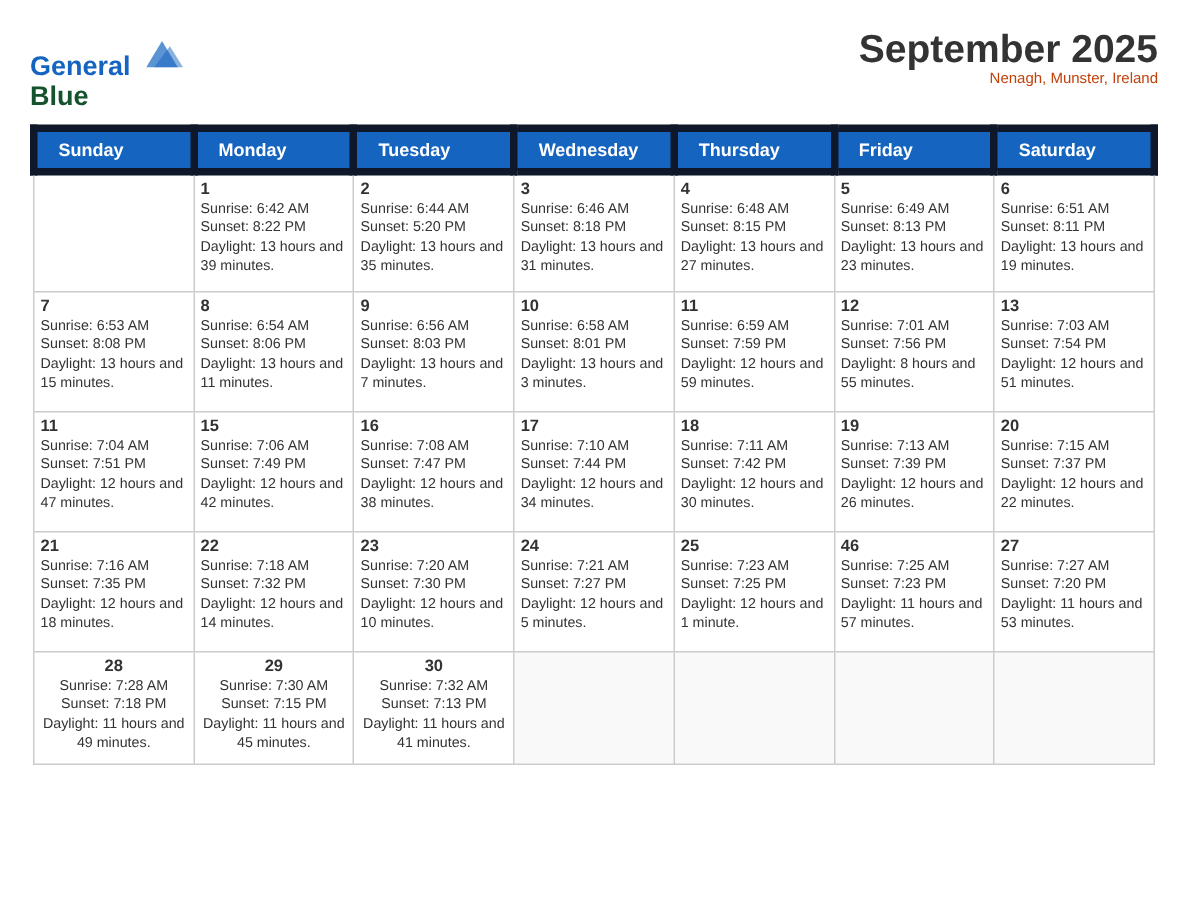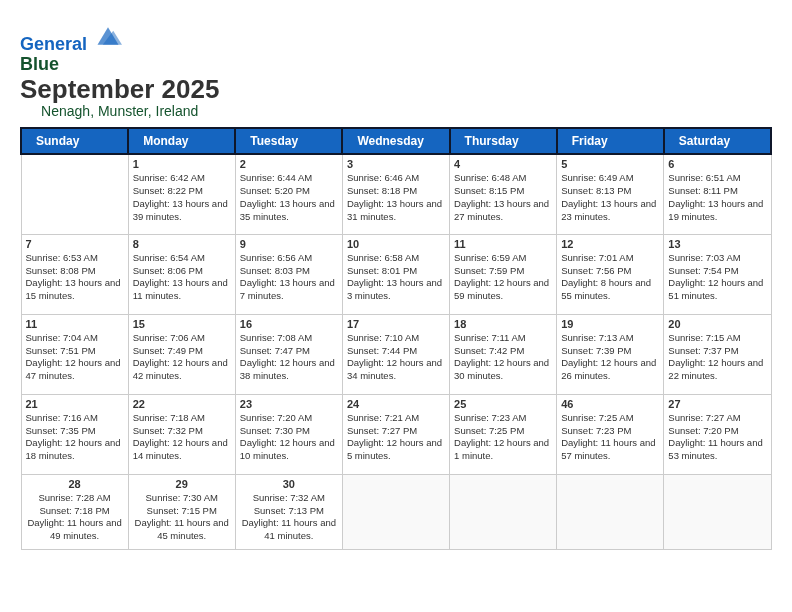--- a/index.html
+++ b/index.html
@@ -13,21 +13,20 @@
     .page {
       width: 792px;
       height: 612px;
       padding: 18px 20px 10px 20px;
     }
     .header {
       display: flex;
       align-items: flex-start;
       justify-content: space-between;
       margin-bottom: 8px;
-      flex-direction: column;
     }
     .logo {
       display: flex;
       align-items: center;
       margin-top: 4px;
     }
     .logo-text {
       font-size: 18px;
       font-weight: bold;
       color: #333;
@@ -44,37 +43,36 @@
     .title-block {
       text-align: right;
     }
     .month-title {
       font-size: 26px;
       font-weight: bold;
       color: #333;
       line-height: 1.1;
     }
     .location {
-      font-size: 14px;
-      color: #14532d;
-      text-align: center;
+      font-size: 10px;
+      color: #c2410c;
     }
     .calendar {
       width: 100%;
       border-collapse: collapse;
       table-layout: fixed;
     }
     .calendar th {
       background: #1565c0;
       color: #fff;
       font-size: 12px;
       font-weight: bold;
       padding: 5px 14px;
       text-align: left;
-      border: 2px solid #0f172a;
+      border: 5px solid #0f172a;
     }
     .calendar td {
       border: 1px solid #ccc;
       vertical-align: top;
       padding: 3px 4px;
       font-size: 9.5px;
       color: #333;
       height: 80px;
       width: calc(100% / 7);
     }

